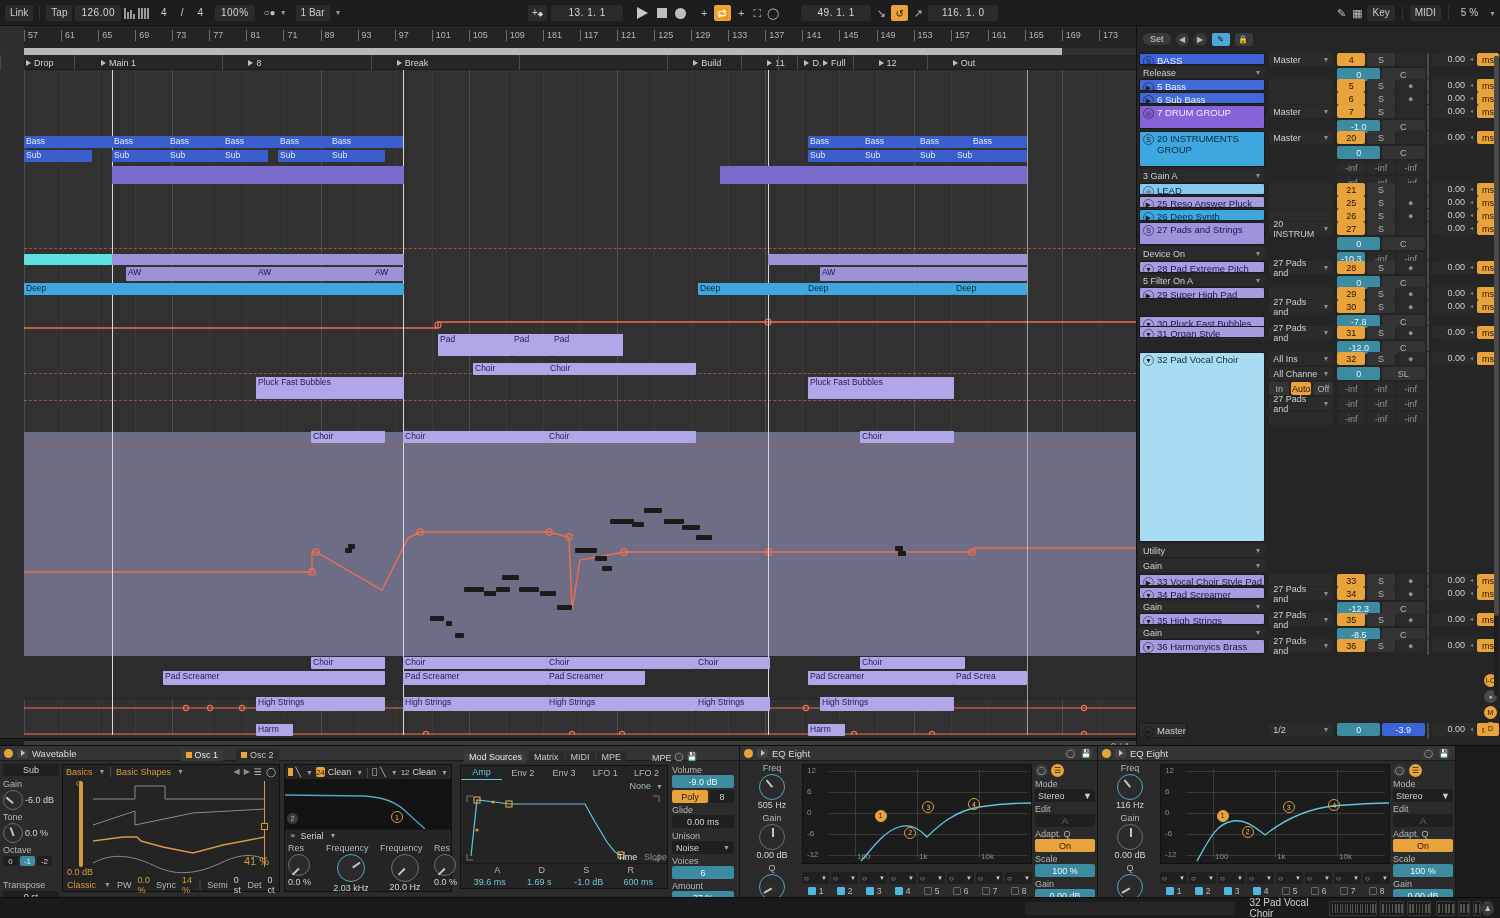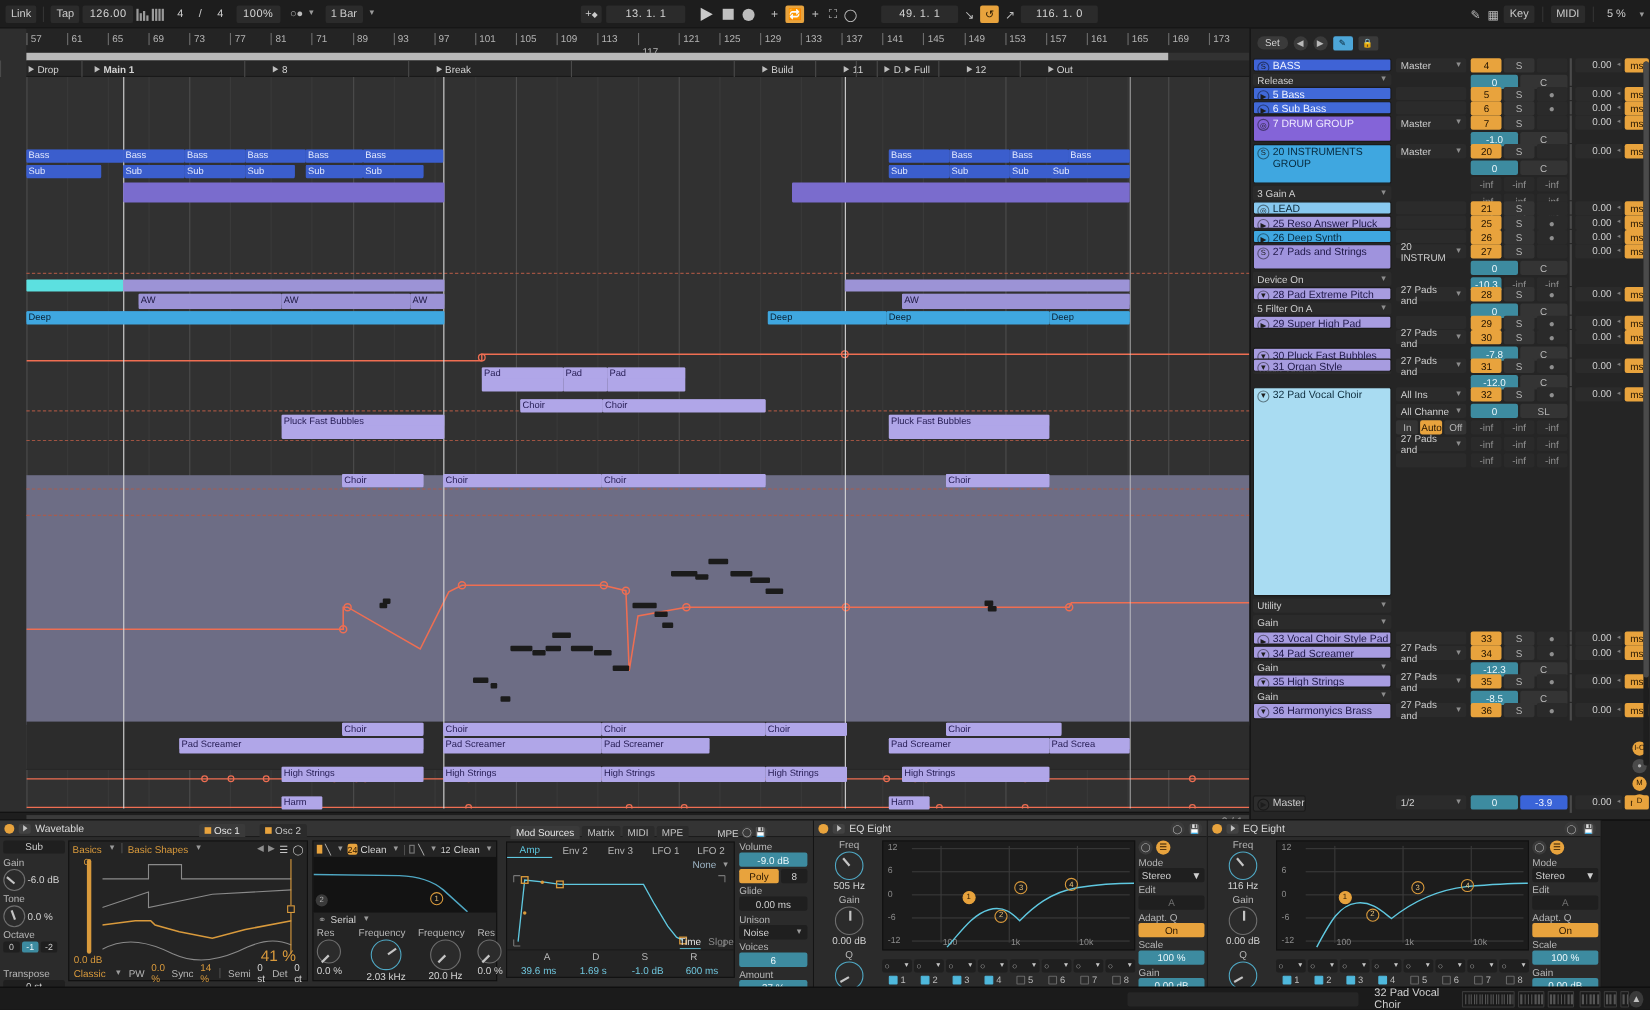--- a/index.html
+++ b/index.html
@@ -287,23 +287,23 @@
         <div class="rtick" style="left: 337.6px;">93</div>
         <div class="rtickline" style="left: 370.667px;"></div>
         <div class="rtick" style="left: 374.667px;">97</div>
         <div class="rtickline" style="left: 407.733px;"></div>
         <div class="rtick" style="left: 411.733px;">101</div>
         <div class="rtickline" style="left: 444.8px;"></div>
         <div class="rtick" style="left: 448.8px;">105</div>
         <div class="rtickline" style="left: 481.867px;"></div>
         <div class="rtick" style="left: 485.867px;">109</div>
         <div class="rtickline" style="left: 518.933px;"></div>
-        <div class="rtick" style="left: 522.933px;">113</div>
+        <div class="rtick" style="left: 522.933px;">181</div>
         <div class="rtickline" style="left: 556px;"></div>
-        <div class="rtick" style="left: 560px; margin-top: 12px;">117</div>
+        <div class="rtick" style="left: 560px;">117</div>
         <div class="rtickline" style="left: 593.067px;"></div>
         <div class="rtick" style="left: 597.067px;">121</div>
         <div class="rtickline" style="left: 630.133px;"></div>
         <div class="rtick" style="left: 634.133px;">125</div>
         <div class="rtickline" style="left: 667.2px;"></div>
         <div class="rtick" style="left: 671.2px;">129</div>
         <div class="rtickline" style="left: 704.267px;"></div>
         <div class="rtick" style="left: 708.267px;">133</div>
         <div class="rtickline" style="left: 741.333px;"></div>
         <div class="rtick" style="left: 745.333px;">137</div>
@@ -327,21 +327,21 @@
         <div class="rtick" style="left: 1078.93px;">173</div>
       </div>
     <div class="loopbar">
       <div class="loopregion" style="left:0;width:1038px"></div>
     </div>
     <div class="locrow" id="locrow">
         <div class="loc" style="left: 0px;">
           <span class="tri"></span>
           <span>Drop</span>
         </div>
-        <div class="loc" style="left: 60px; font-weight: bold;">
+        <div class="loc" style="left: 75px;">
           <span class="tri"></span>
           <span>Main 1</span>
         </div>
         <div class="loc" style="left: 222.4px;">
           <span class="tri"></span>
           <span>8</span>
         </div>
         <div class="loc" style="left: 370.667px;">
           <span class="tri"></span>
           <span>Break</span>
@@ -1407,21 +1407,21 @@
 
           <svg width="172" height="92" style="position:absolute;left:30px;top:18px">
             <polyline points="0,16 42,16 42,3 72,3 72,16 172,16" fill="none" stroke="#8a8a8a" stroke-width="1"></polyline>
             <polyline points="0,42 42,28 42,42 100,30 172,26" fill="none" stroke="#8a8a8a" stroke-width="1"></polyline>
             <polyline points="0,58 30,54 44,54 48,58 70,64 100,70 130,62 172,54" fill="none" stroke="#d99a3c" stroke-width="1.4"></polyline>
             <path d="M0,80 C22,68 44,74 64,84 C86,94 108,90 132,78 C150,70 162,72 172,76" fill="none" stroke="#8a8a8a" stroke-width="1"></path>
           </svg>
 
           <div style="position:absolute;right:14px;top:16px;width:1.5px;height:86px;background:#d99a3c;"></div>
           <div style="position:absolute;right:11px;top:58px;width:7px;height:7px;border:1px solid #d99a3c;background:#242424;"></div>
-          <div style="position:absolute;right:10px;bottom:14px;font-size:14px;color:#d99a3c">41 %</div>
+          <div style="position:absolute;right:10px;bottom:24px;font-size:11px;color:#d99a3c">41 %</div>
           <div style="position:absolute;left:4px;bottom:14px;font-size:9px;color:#d99a3c">0.0 dB</div>
           <div style="position:absolute;left:0;bottom:0;width:100%;height:13px;display:flex;align-items:center;gap:6px;padding:0 4px;">
             <span style="font-size:9px;color:#d99a3c">Classic</span>
             <span class="dropcar">▼</span>
             <span class="lbl">PW</span>
             <span class="val am">0.0 %</span>
             <span class="lbl">Sync</span>
             <span class="val am">14 %</span>
             <span style="color:#555">|</span>
             <span class="lbl">Semi</span>

